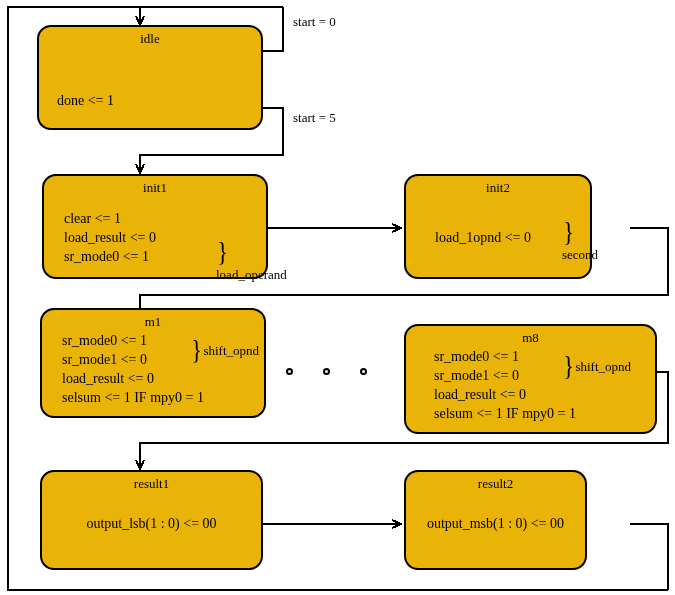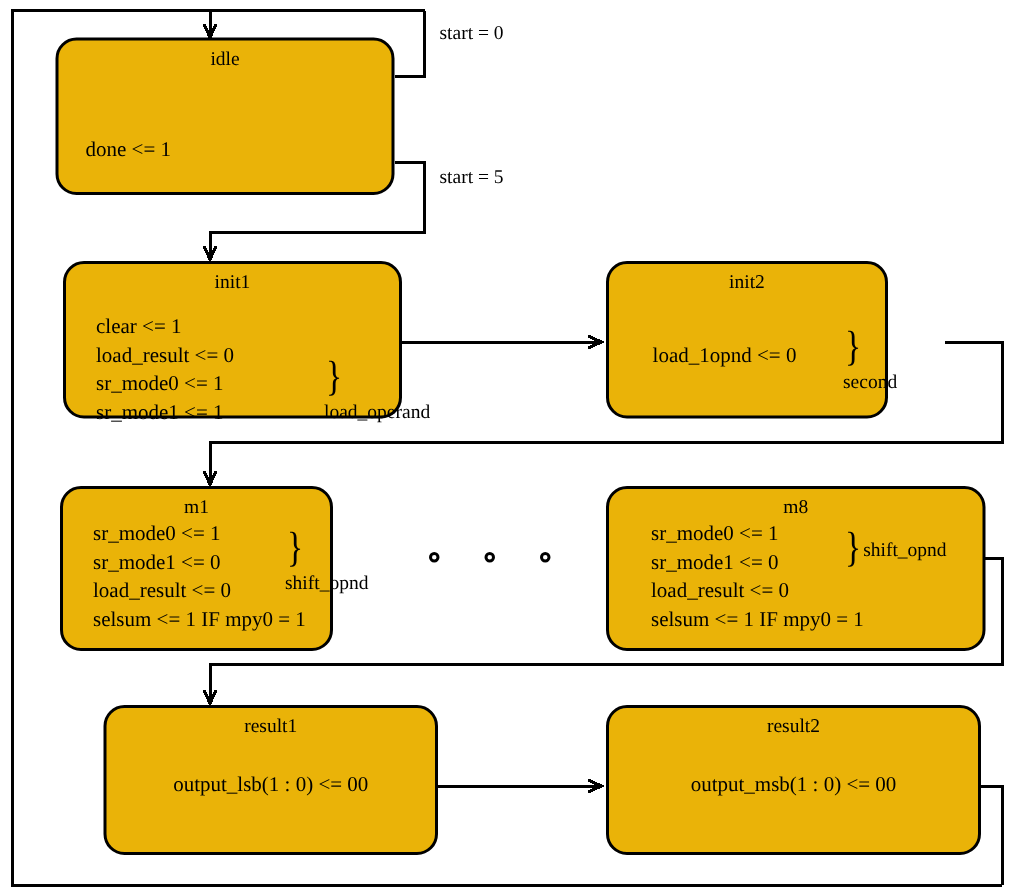--- a/index.html
+++ b/index.html
@@ -67,38 +67,37 @@
       <div class="st-line">done &lt;= 1</div>
     </div>
   </div>
 
   <div class="state" style="left:42px;top:174px;width:226px;height:105px;">
     <div class="st-title">init1</div>
     <div class="st-body" style="left:20px;top:21px;margin-top:12px;">
       <div class="st-line">clear &lt;= 1</div>
       <div class="st-line">load_result &lt;= 0</div>
       <div class="st-line">sr_mode0 &lt;= 1</div>
-      <div class="st-line">sr_mode1 &lt;= 1</div>
     </div>
     <div class="brace" style="left:172px;top:62px;">
       <span class="bchar">}</span><span class="blabel">load_operand</span>
     </div>
   </div>
 
   <div class="state" style="left:404px;top:174px;width:188px;height:105px;">
     <div class="st-title">init2</div>
     <div class="st-body centered" style="top:52px;left:-30px;">
       <div class="st-line">load_1opnd &lt;= 0</div>
     </div>
     <div class="brace" style="left:156px;top:42px;">
       <span class="bchar">}</span><span class="blabel">second</span>
     </div>
   </div>
 
-  <div class="state" style="left:40px;top:324px;width:182px;height:110px;">
+  <div class="state" style="left:40px;top:308px;width:226px;height:110px;">
     <div class="st-title">m1</div>
     <div class="st-body" style="left:20px;top:21px;">
       <div class="st-line">sr_mode0 &lt;= 1</div>
       <div class="st-line">sr_mode1 &lt;= 0</div>
       <div class="st-line">load_result &lt;= 0</div>
       <div class="st-line">selsum &lt;= 1 IF mpy0 = 1</div>
     </div>
     <div class="brace" style="left:148px;top:26px;">
       <span class="bchar">}</span><span class="blabel">shift_opnd</span>
     </div>
@@ -116,28 +115,28 @@
       <div class="st-line">sr_mode0 &lt;= 1</div>
       <div class="st-line">sr_mode1 &lt;= 0</div>
       <div class="st-line">load_result &lt;= 0</div>
       <div class="st-line">selsum &lt;= 1 IF mpy0 = 1</div>
     </div>
     <div class="brace" style="left:156px;top:26px;">
       <span class="bchar">}</span><span class="blabel">shift_opnd</span>
     </div>
   </div>
 
-  <div class="state" style="left:40px;top:470px;width:223px;height:100px;margin-left:29px;">
+  <div class="state" style="left:40px;top:470px;width:223px;height:100px;">
     <div class="st-title">result1</div>
     <div class="st-body centered" style="top:42px;">
       <div class="st-line">output_lsb(1 : 0) &lt;= 00</div>
     </div>
   </div>
 
-  <div class="state" style="left:404px;top:470px;width:250px;height:100px;">
+  <div class="state" style="left:404px;top:470px;width:183px;height:100px;">
     <div class="st-title">result2</div>
     <div class="st-body centered" style="top:42px;">
       <div class="st-line">output_msb(1 : 0) &lt;= 00</div>
     </div>
   </div>
 
   <div class="edge-label" style="left:293px;top:15px;">start = 0</div>
   <div class="edge-label" style="left:293px;top:111px;">start = 5</div>
 
 </div>

